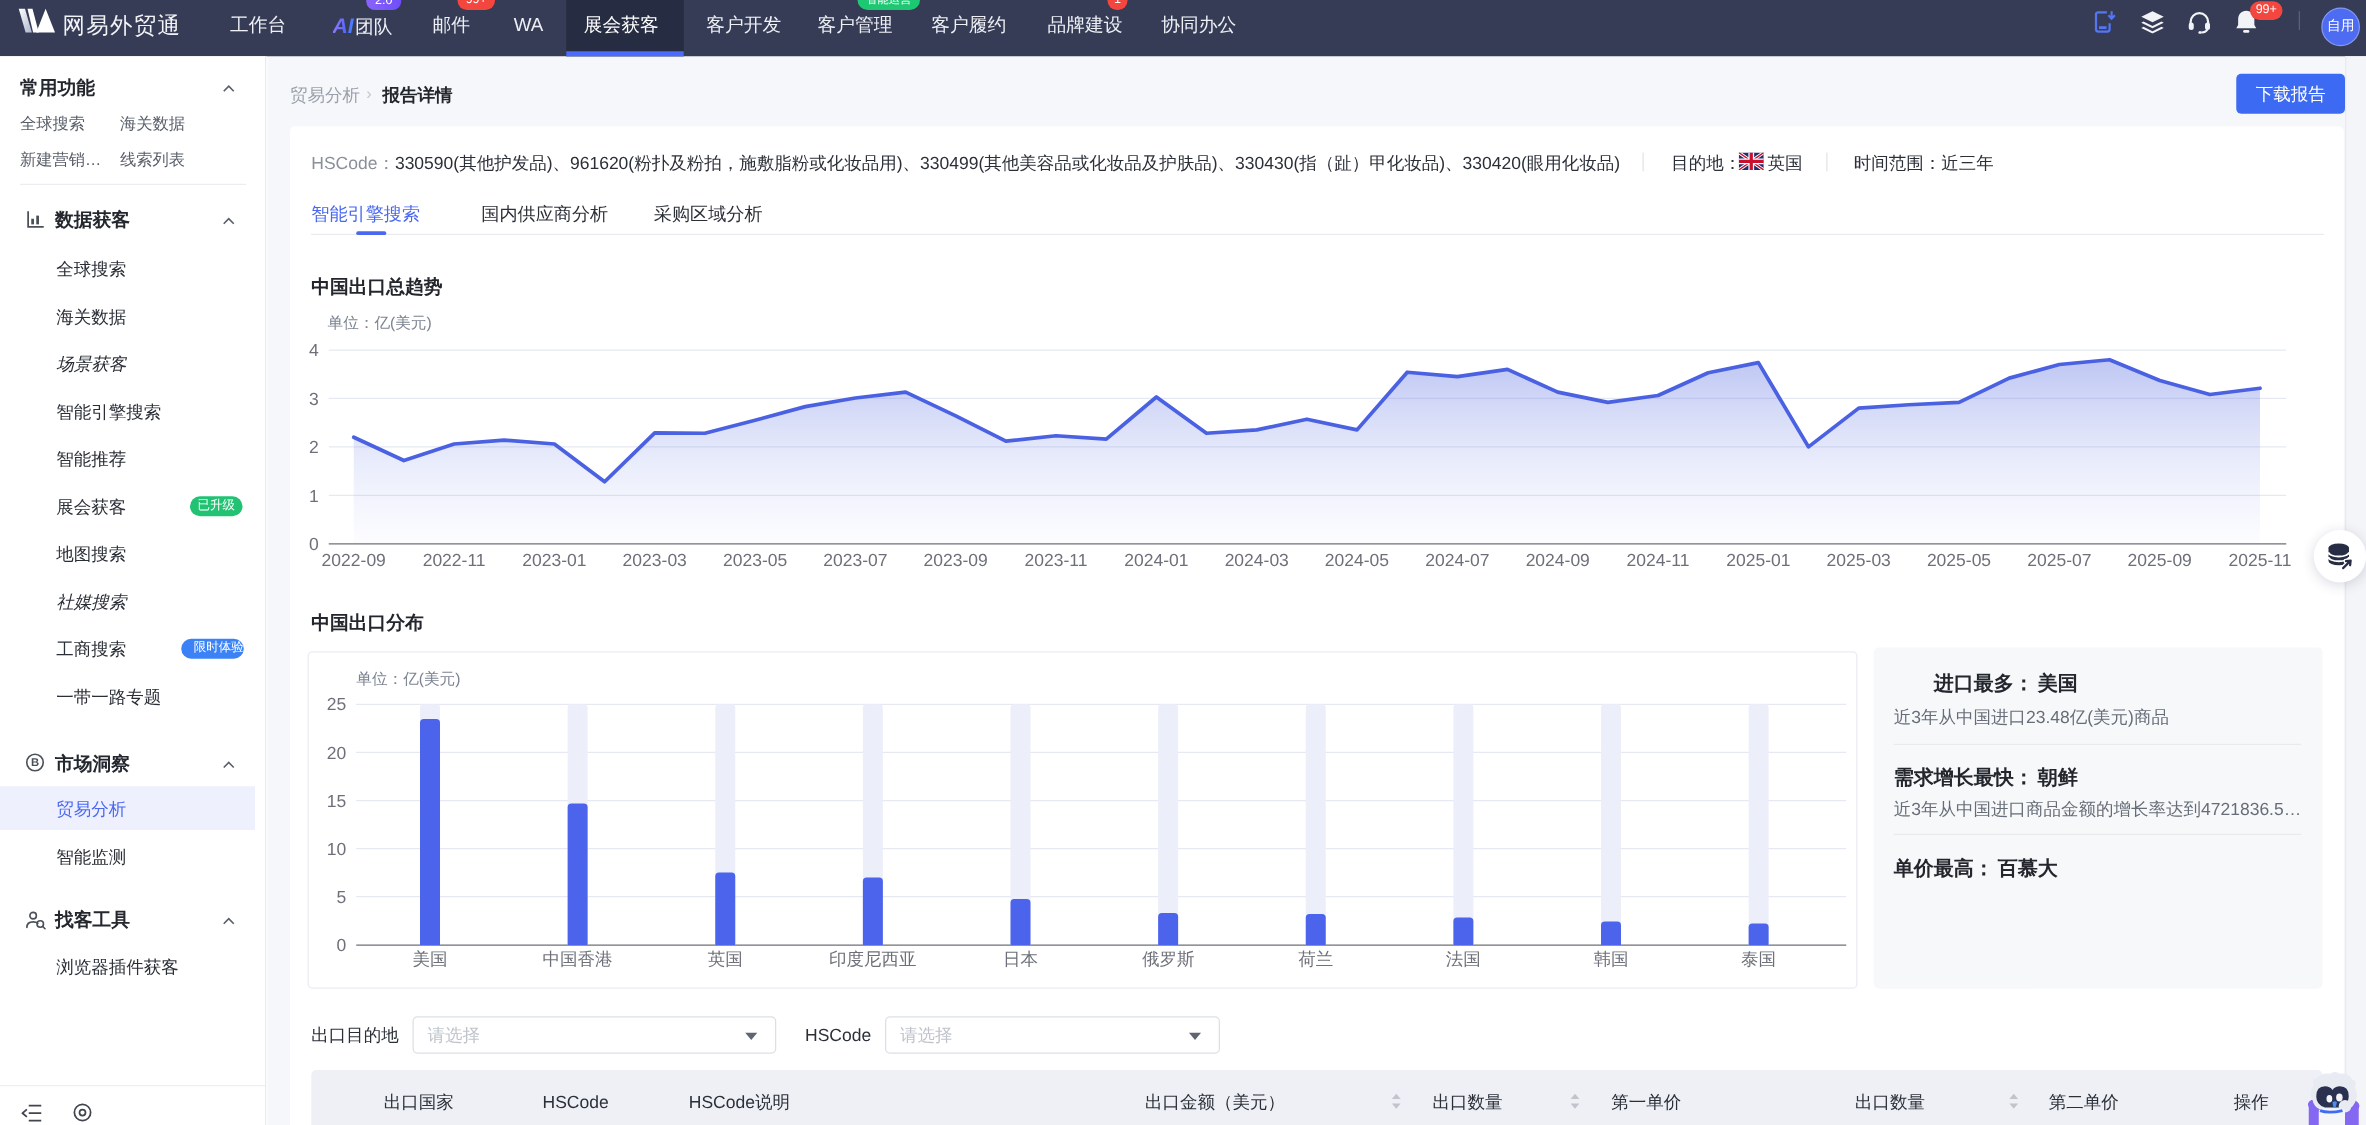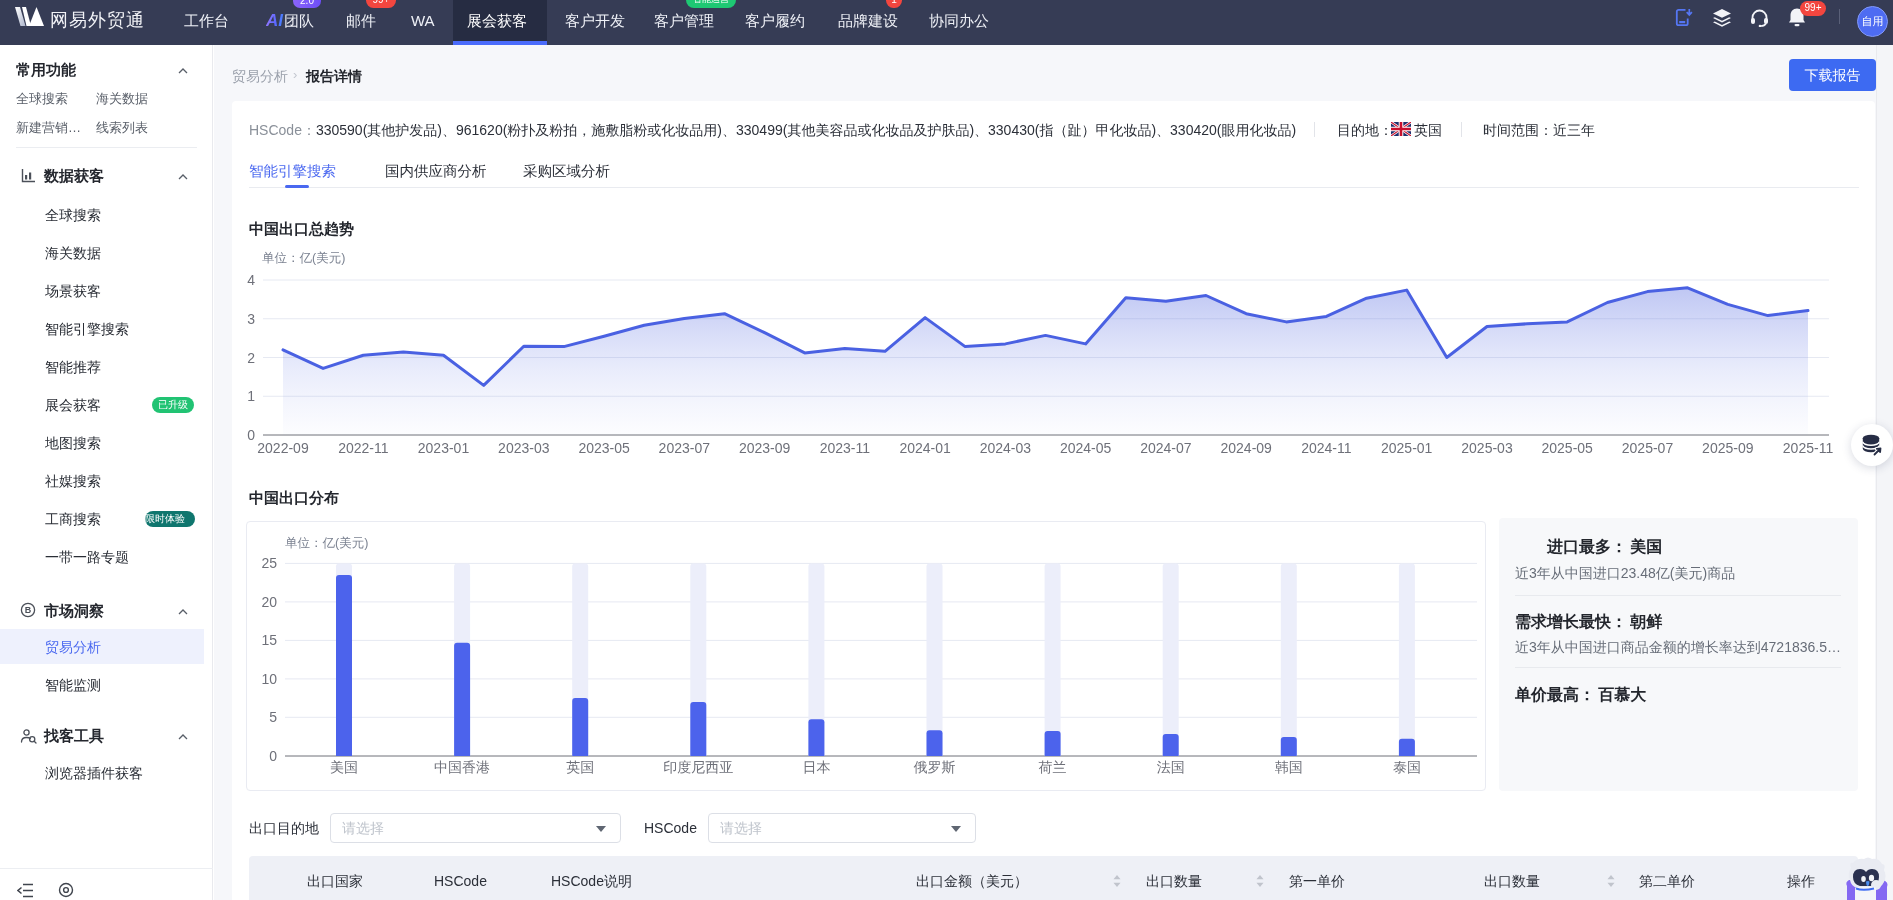--- a/index.html
+++ b/index.html
@@ -254,29 +254,29 @@
         <rect x="4" y="7" width="2.2" height="4.5" fill="#4b5059"></rect>
         <rect x="8" y="4.5" width="2.2" height="7" fill="#4b5059"></rect>
         <rect x="12" y="6" width="2.2" height="5.5" fill="#4b5059" opacity="0"></rect>
       </svg>
   <div class="sec" style="left:44px;top:122px;">数据获客</div>
   <svg class="arrow" style="top:127px;" viewBox="0 0 10 10">
         <path d="M1 7 L5 3 L9 7" stroke="#585e68" stroke-width="1.3" fill="none"></path>
       </svg>
   <div class="item" style="top:162px;">全球搜索</div>
   <div class="item" style="top:200px;">海关数据</div>
-  <div class="item" style="top:238px;">场景获客</div>
+  <div class="item" style="top:238px;font-style:italic;">场景获客</div>
   <div class="item" style="top:276px;">智能引擎搜索</div>
   <div class="item" style="top:314px;">智能推荐</div>
   <div class="item" style="top:352px;">展会获客</div>
   <div style="position:absolute;left:152px;top:352px;width:42px;height:16px;border-radius:8px;background:#21c373;color:#fff;font-size:10px;text-align:center;line-height:16px;">已升级</div>
   <div class="item" style="top:390px;">地图搜索</div>
-  <div class="item" style="top:428px;">社媒搜索</div>
+  <div class="item" style="top:428px;font-style:italic;">社媒搜索</div>
   <div class="item" style="top:466px;">工商搜索</div>
-  <div style="position:absolute;left:145px;top:466px;width:50px;height:16px;border-radius:8px;background:#0f766e;color:#fff;font-size:10px;text-align:left;line-height:16px;">限时体验</div>
+  <div style="position:absolute;left:145px;top:466px;width:50px;height:16px;border-radius:8px;background:#3b82f6;color:#fff;font-size:10px;text-align:right;line-height:16px;">限时体验</div>
   <div class="item" style="top:504px;">一带一路专题</div>
 
   <svg class="abs" style="left:20px;top:557px;" width="16" height="16" viewBox="0 0 16 16">
         <circle cx="8" cy="8" r="6.6" stroke="#4b5059" stroke-width="1.3" fill="none"></circle>
         <text x="8" y="11.2" text-anchor="middle" font-size="9" font-weight="bold" fill="#4b5059">B</text>
       </svg>
   <div class="sec" style="left:44px;top:557px;">市场洞察</div>
   <svg class="arrow" style="top:562px;" viewBox="0 0 10 10">
         <path d="M1 7 L5 3 L9 7" stroke="#585e68" stroke-width="1.3" fill="none"></path>
       </svg>

